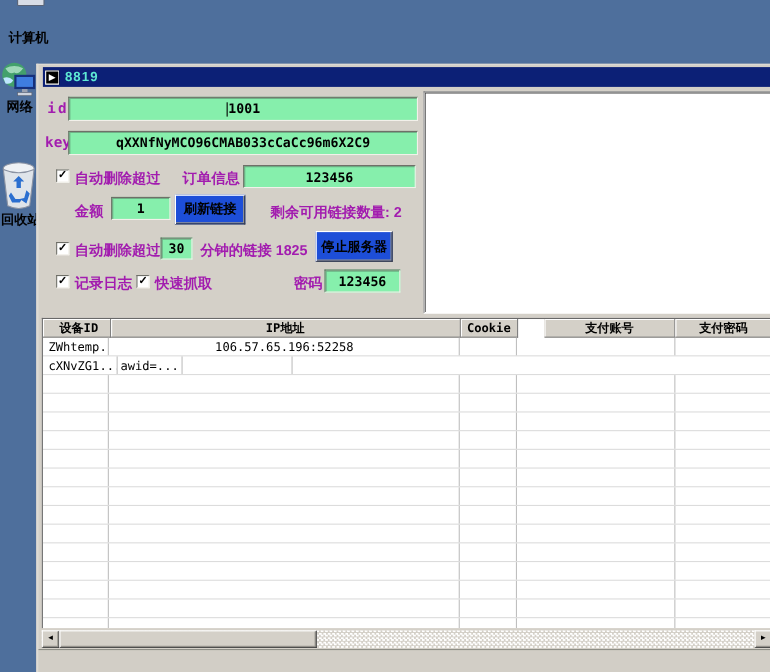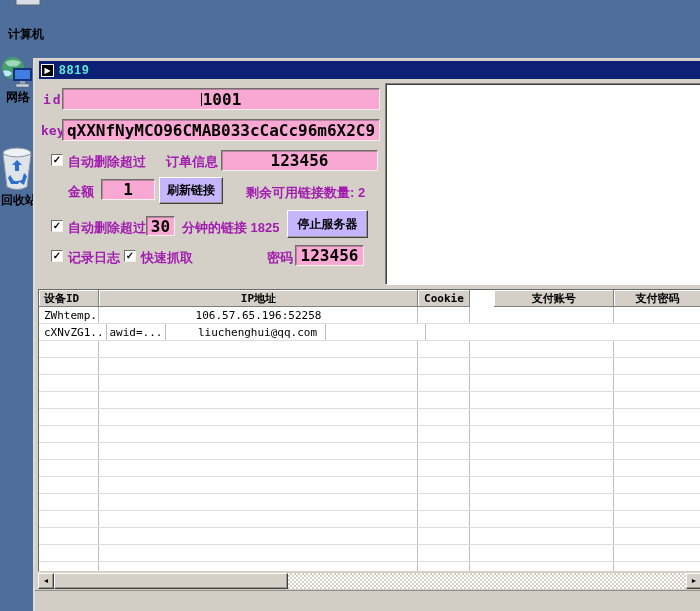--- a/index.html
+++ b/index.html
@@ -14,44 +14,44 @@
   .window{position:absolute;left:33px;top:58px;width:667px;height:553px;background:#D4D0C8;
           border-left:2px solid #dedbd4;border-top:1px solid #dedbd4;box-sizing:border-box;}
   .titlebar{position:absolute;left:4px;top:2px;width:661px;height:18px;background:#0C2076;display:flex;align-items:center;}
   .appicon{width:13px;height:13px;margin-left:2px;background:#000;box-shadow:inset 0 0 0 1px #fff;
            color:#fff;font-size:8px;line-height:13px;text-align:center;flex:0 0 auto;}
   .wtitle{color:#5eead4;font-size:12px;font-weight:700;margin-left:5px;letter-spacing:1px;}
 
   
   .lbl{position:absolute;font-size:13px;font-weight:600;color:#a21caf;white-space:nowrap;}
   .mono{font-family:"DejaVu Sans Mono", monospace;}
-  .inp{position:absolute;background:#f9a8d4;border:1px solid;border-color:#6f6f68 #f2f0ea #f2f0ea #6f6f68;
+  .inp{position:absolute;background:#86efac;border:1px solid;border-color:#6f6f68 #f2f0ea #f2f0ea #6f6f68;
        box-shadow:inset 1px 1px 0 rgba(64,64,64,.35);box-sizing:border-box;
        display:flex;align-items:center;justify-content:center;
-       font-family:"DejaVu Sans Mono", monospace;font-size:16px;color:#000;font-weight:600;}
-  .btn{position:absolute;background:#c4b5fd;border:1px solid;border-color:#fff #404040 #404040 #fff;
+       font-family:"DejaVu Sans Mono", monospace;font-size:12px;color:#000;font-weight:600;}
+  .btn{position:absolute;background:#1d4ed8;border:1px solid;border-color:#fff #404040 #404040 #fff;
        box-shadow:inset -1px -1px 0 #9a9890;box-sizing:border-box;
        display:flex;align-items:center;justify-content:center;
        font-size:12px;font-weight:700;color:#000;cursor:default;}
   .checkbox{position:absolute;width:12px;height:12px;background:#fff;border:1px solid;
        border-color:#6f6f68 #f2f0ea #f2f0ea #6f6f68;box-sizing:border-box;
        font-size:10px;line-height:10px;font-weight:700;text-align:center;color:#000;}
   .panel{position:absolute;left:350px;top:24px;width:316px;height:200px;background:#fff;
        border:1px solid;border-color:#808080 #fff #fff #808080;box-shadow:inset 1px 1px 0 #404040;}
   .caret{display:inline-block;width:1px;height:13px;background:#000;margin-right:1px;}
 
   
   .table{position:absolute;left:3px;top:230px;width:664px;height:282px;background:#fff;
          border-left:1px solid #696969;border-top:1px solid #696969;overflow:hidden;box-sizing:border-box;}
   .thead{display:flex;height:17px;}
   .hcell{background:#D4D0C8;border-right:1px solid #808080;border-bottom:1px solid #808080;
          box-shadow:inset 1px 1px 0 #fff;box-sizing:border-box;height:17px;
          font-family:"DejaVu Sans Mono", monospace;font-size:11px;font-weight:600;color:#000;
          display:flex;align-items:center;justify-content:center;overflow:hidden;white-space:nowrap;}
-  .hcell.left{justify-content:flex-start;padding-left:5px;}
+  .hcell.left{justify-content:flex-start;padding-left:15px;}
   .trow{display:flex;height:17px;border-bottom:1px solid #dcdcdc;box-sizing:border-box;}
   .tcell{border-right:1px solid #bfbfbf;box-sizing:border-box;height:16px;
          font-family:"DejaVu Sans Mono", monospace;font-size:11px;color:#000;
          display:flex;align-items:center;justify-content:center;overflow:hidden;white-space:nowrap;}
   .tcell.left{justify-content:flex-start;padding-left:5px;}
   .w0{width:68px;}.w1{width:363px;}.w2{width:59px;}.w3{width:136px;margin-left:24px;}.w4{width:100px;}
 
   
   .hscroll{position:absolute;left:3px;top:514px;width:664px;height:16px;
            background:repeating-conic-gradient(#ffffff 0% 25%, #d4d0c8 0% 50%) 0 0/4px 4px;}
@@ -141,21 +141,21 @@
     <div class="lbl" style="left:211px;top:125px;">剩余可用链接数量: 2</div>
 
     <div class="checkbox" style="left:16px;top:161px;">
       <span>✓</span>
     </div>
     <div class="lbl" style="left:33px;top:160px;">自动删除超过</div>
     <div class="inp" style="left:111px;top:157px;width:29px;height:20px;">
       <span>30</span>
     </div>
     <div class="lbl" style="left:147px;top:160px;">分钟的链接 1825</div>
-    <div class="btn" style="left:252px;top:151px;width:81px;height:28px;">停止服务器</div>
+    <div class="btn" style="left:252px;top:151px;width:70px;height:28px;">停止服务器</div>
 
     <div class="checkbox" style="left:16px;top:191px;">
       <span>✓</span>
     </div>
     <div class="lbl" style="left:33px;top:190px;">记录日志</div>
     <div class="checkbox" style="left:89px;top:191px;">
       <span>✓</span>
     </div>
     <div class="lbl" style="left:106px;top:190px;">快速抓取</div>
     <div class="lbl" style="left:232px;top:190px;">密码</div>
@@ -175,21 +175,20 @@
           <div class="trow">
             <div class="tcell w0 left">ZWhtemp...</div>
             <div class="tcell w1">106.57.65.196:52258</div>
             <div class="tcell w2"></div>
             <div class="tcell w3"></div>
             <div class="tcell w4"></div>
           </div>
           <div class="trow">
             <div class="tcell w0 left">cXNvZG1...</div>
             <div class="tcell w2">awid=...</div>
-            <div class="tcell w3">liuchenghui@qq.com</div>
             <div class="tcell w4"></div>
           </div>
           <div class="trow">
             <div class="tcell w0 left"></div>
             <div class="tcell w1"></div>
             <div class="tcell w2"></div>
             <div class="tcell w3"></div>
             <div class="tcell w4"></div>
           </div>
           <div class="trow">

